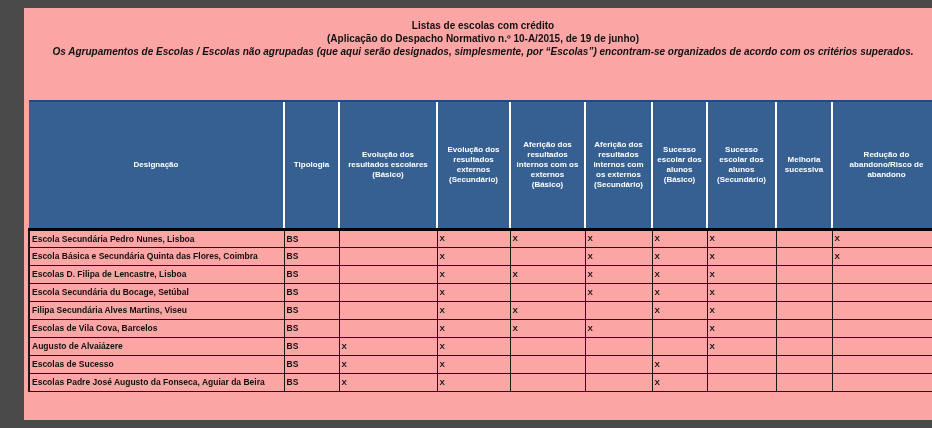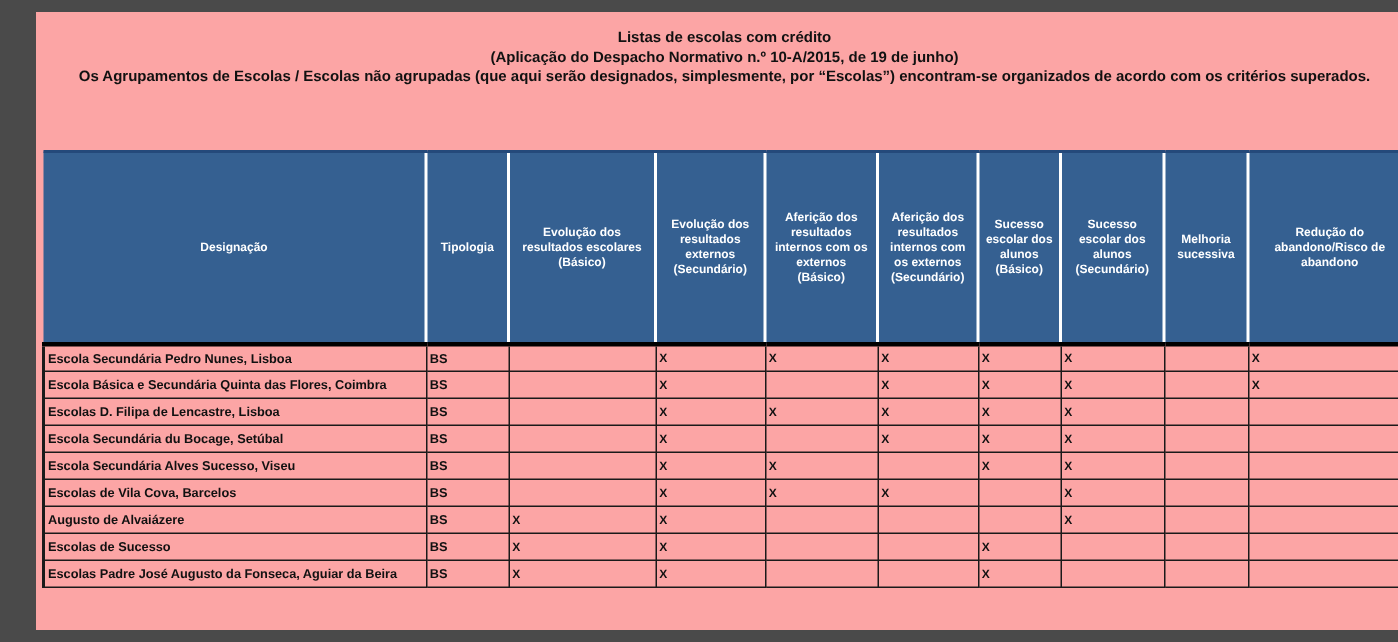--- a/index.html
+++ b/index.html
@@ -9,21 +9,21 @@
     font-family:"Liberation Sans", sans-serif;
   }
   .page{
     position:absolute;left:24px;top:8px;width:918px;height:412px;
     background:#fca5a5;overflow:hidden;
   }
   .title-block{
     position:absolute;top:11px;left:0;width:100%;
     text-align:center;font-weight:bold;font-size:10px;line-height:13px;color:#111;
   }
-  .title-block .wide{max-width:880px;margin:0 auto;}
+  .title-block .wide{max-width:880px;margin:0 auto;font-style:italic;}
   table.grid{
     position:absolute;left:4px;top:92px;width:911px;
     border-collapse:collapse;table-layout:fixed;
   }
   thead tr{height:128px;}
   thead th{
     background:var(--header-bg,#356091);
     color:#fff;font-weight:bold;font-size:8px;line-height:10px;
     text-align:center;vertical-align:middle;
     border-left:2px solid #ffffff;
@@ -124,21 +124,21 @@
           <td class="c-mark"></td>
           <td class="c-mark">X</td>
           <td class="c-mark"></td>
           <td class="c-mark">X</td>
           <td class="c-mark">X</td>
           <td class="c-mark">X</td>
           <td class="c-mark"></td>
           <td class="c-mark"></td>
         </tr>
         <tr>
-          <td class="c-name">Escola Secundária Alves Sucesso, Viseu</td>
+          <td class="c-name">Filipa Secundária Alves Martins, Viseu</td>
           <td class="c-tip">BS</td>
           <td class="c-mark"></td>
           <td class="c-mark">X</td>
           <td class="c-mark">X</td>
           <td class="c-mark"></td>
           <td class="c-mark">X</td>
           <td class="c-mark">X</td>
           <td class="c-mark"></td>
           <td class="c-mark"></td>
         </tr>

